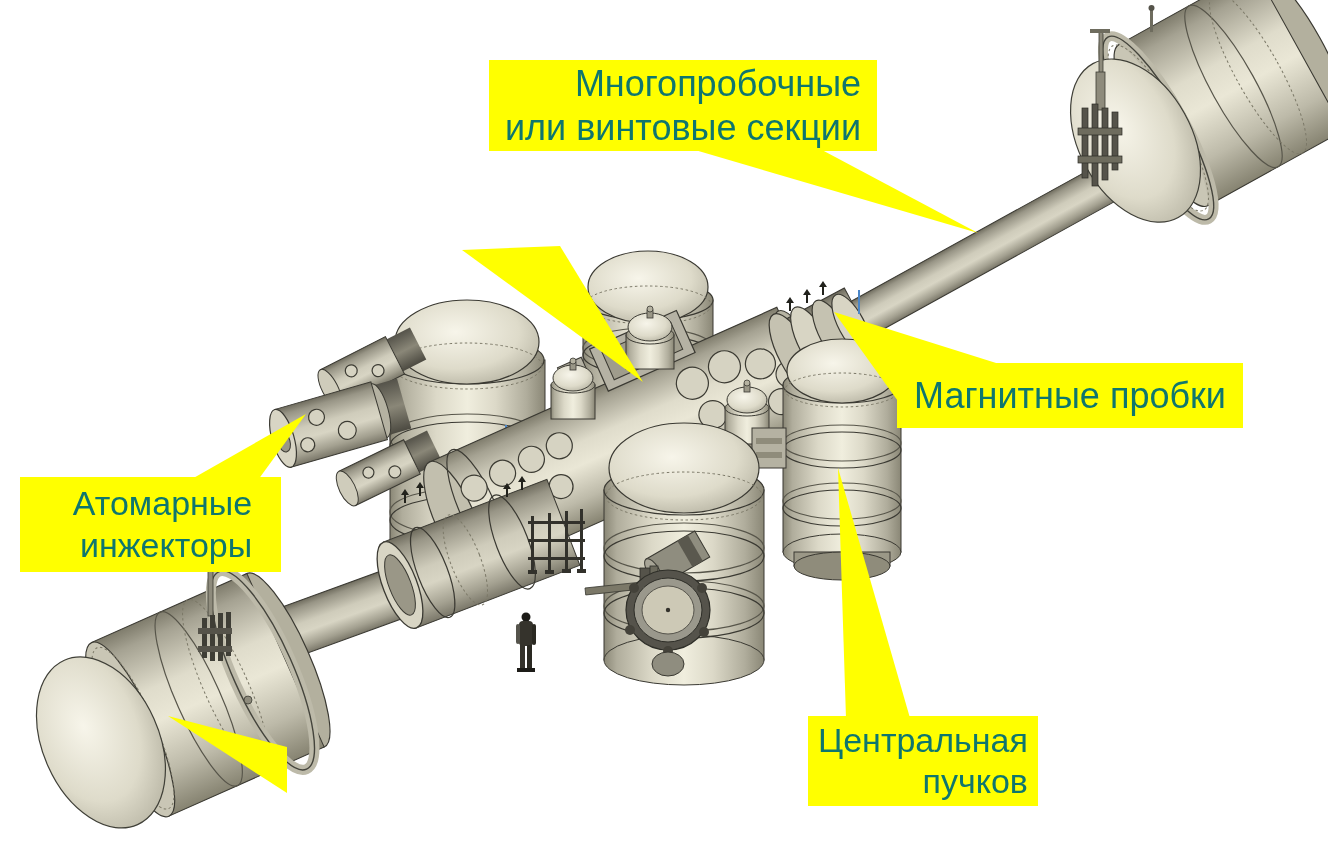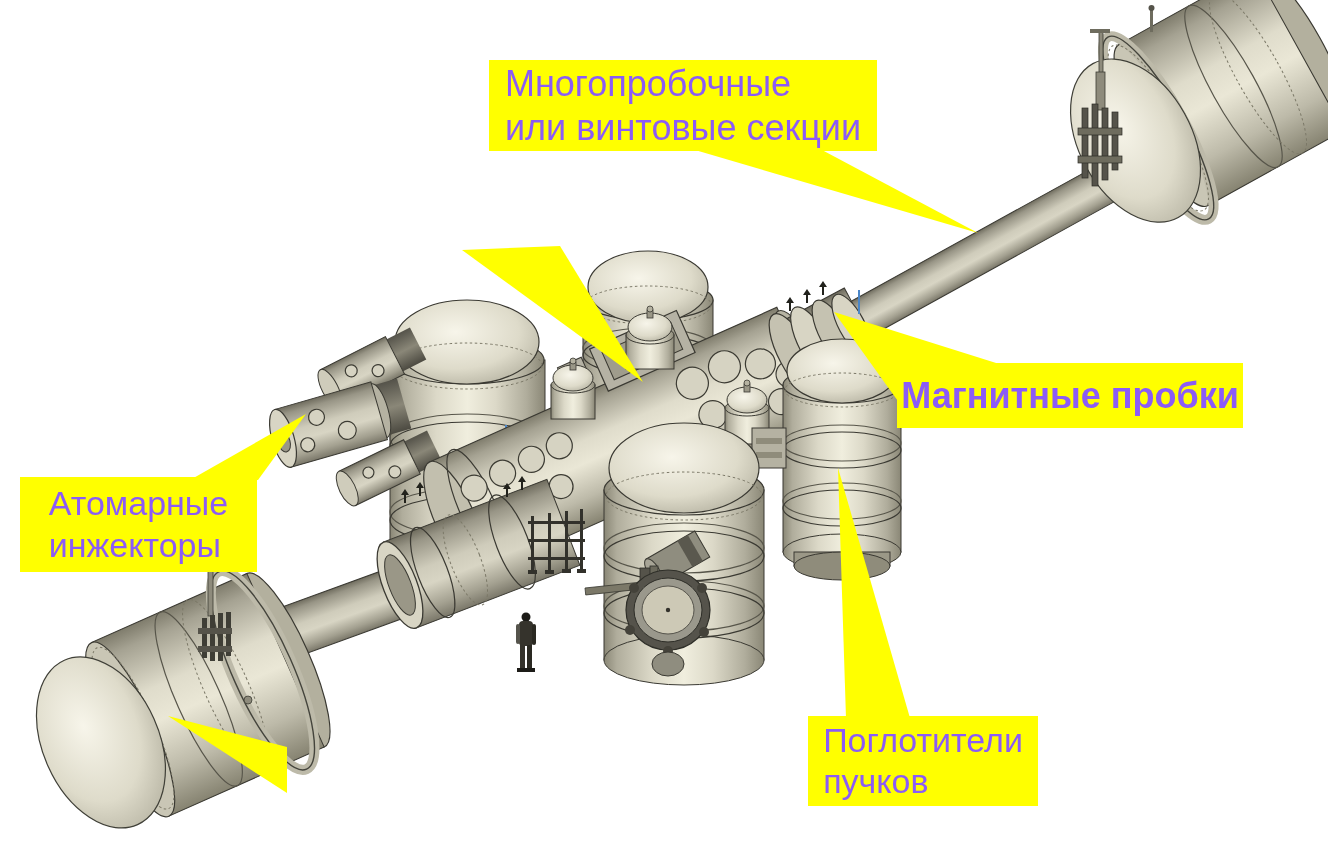--- a/index.html
+++ b/index.html
@@ -1,25 +1,25 @@
 <!DOCTYPE html>
 <html><head>
 <meta charset="utf-8">
 <style>
   html,body{margin:0;padding:0;background:#ffffff;}
   .stage{position:relative;width:1328px;height:848px;background:#ffffff;overflow:hidden;
          font-family:"Liberation Sans", sans-serif;}
   .stage svg{position:absolute;left:0;top:0;}
-  .callout{position:absolute;background:#ffff00;color:#8b5cf6;display:flex;align-items:center;
-           justify-content:center;text-align:left;white-space:pre-line;line-height:1.22;
+  .callout{position:absolute;background:#ffff00;color:#0f766e;display:flex;align-items:center;
+           justify-content:center;text-align:right;white-space:pre-line;line-height:1.22;
            font-family:"Liberation Sans", sans-serif;}
   .lbl-mm{left:489px;top:60px;width:388px;height:91px;font-size:36px;}
   .lbl-cc{left:212px;top:188px;width:370px;height:62px;font-size:36px;}
-  .lbl-mp{left:897px;top:363px;width:346px;height:65px;font-size:36px;font-weight:bold;}
-  .lbl-ai{left:20px;top:477px;width:237px;height:95px;font-size:34px;}
+  .lbl-mp{left:897px;top:363px;width:346px;height:65px;font-size:36px;}
+  .lbl-ai{left:20px;top:477px;width:237px;height:95px;font-size:34px;padding-left:24px;}
   .lbl-ex{left:285px;top:735px;width:268px;height:67px;font-size:36px;}
   .lbl-bd{left:808px;top:716px;width:230px;height:90px;font-size:34px;}
   .port{fill:#d6d3c2;stroke:#3c3b33;stroke-width:1.2;}
   .ring{fill:none;stroke:#57554a;stroke-width:1.2;}
   .ring2{fill:none;stroke:#3a3932;stroke-width:1.2;}
   .bolts{fill:none;stroke:#7b7867;stroke-width:1;stroke-dasharray:2.5 2.6;}
   .bird{fill:#22221c;}
 </style>
 </head>
 <body>
@@ -341,16 +341,16 @@
     <polygon points="168,716 287,747 287,793"></polygon>
     <polygon points="838,468 846,718 910,718"></polygon>
   </g>
 </svg>
 
 <div class="callout lbl-mm">Многопробочные
 или винтовые секции</div>
 <div class="callout lbl-mp">Магнитные пробки</div>
 <div class="callout lbl-ai">Атомарные
 инжекторы</div>
-<div class="callout lbl-bd">Поглотители
+<div class="callout lbl-bd">Центральная
 пучков</div>
 
 </div>
 
 </body></html>

